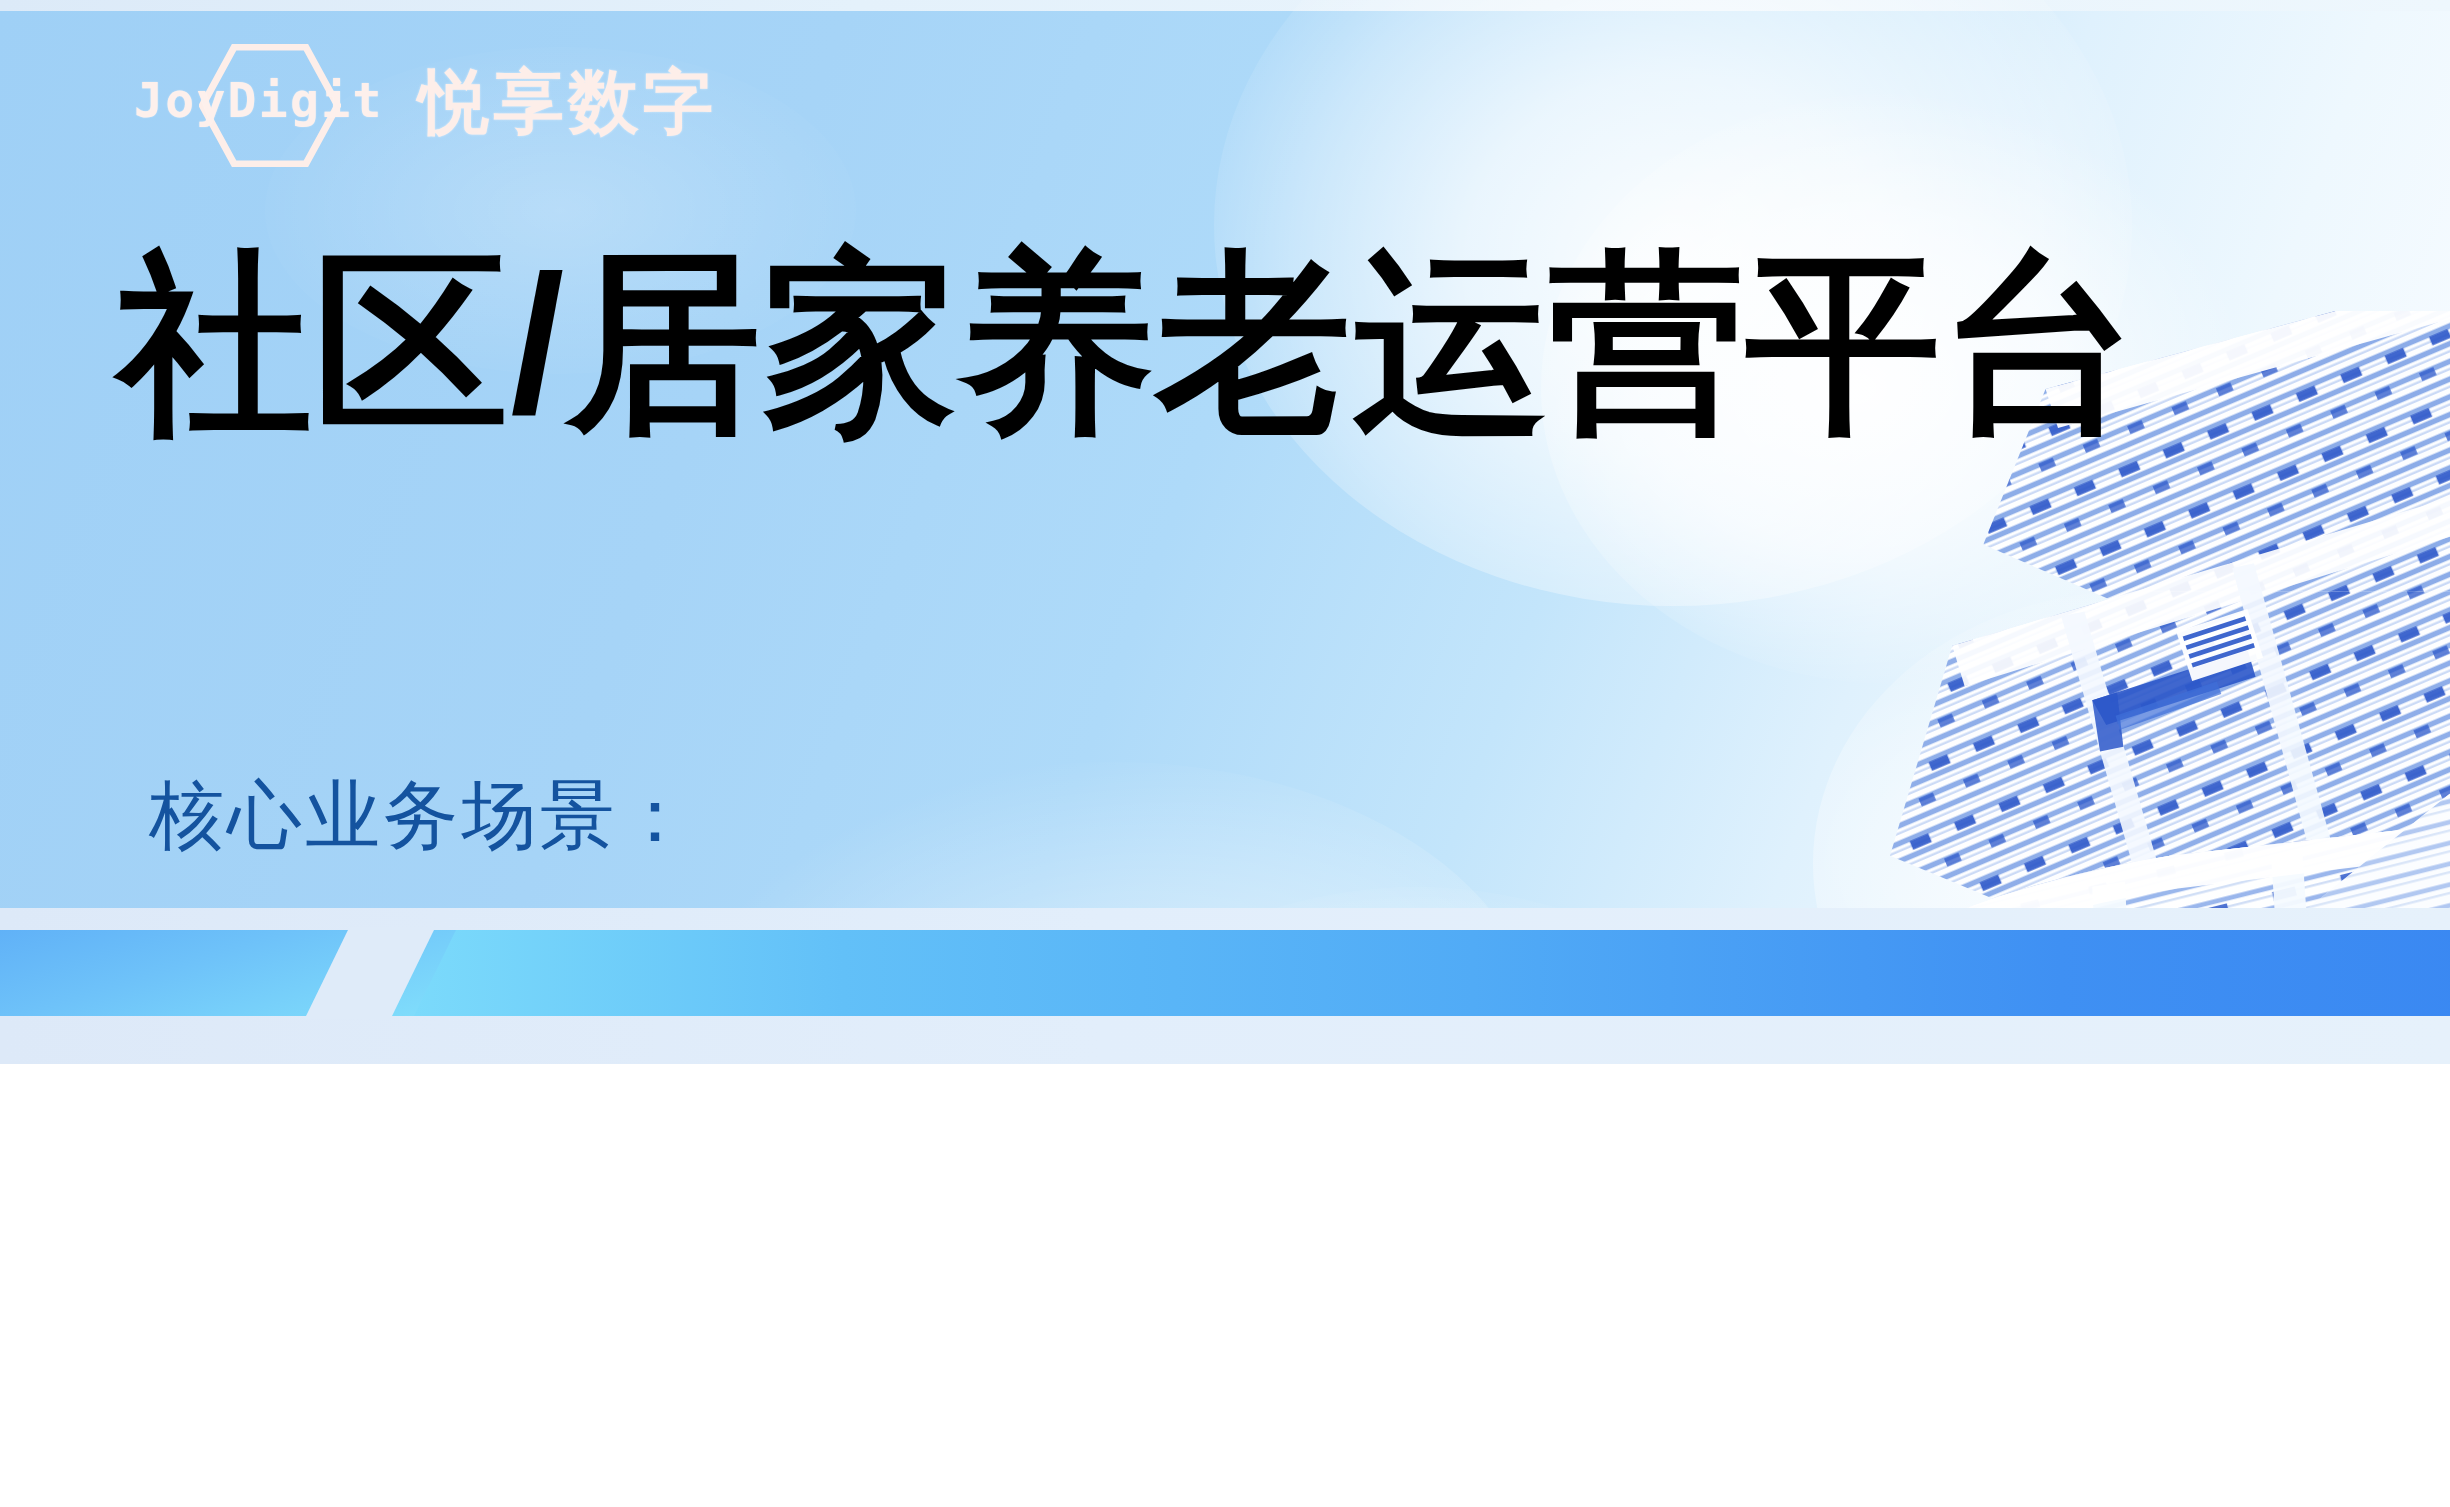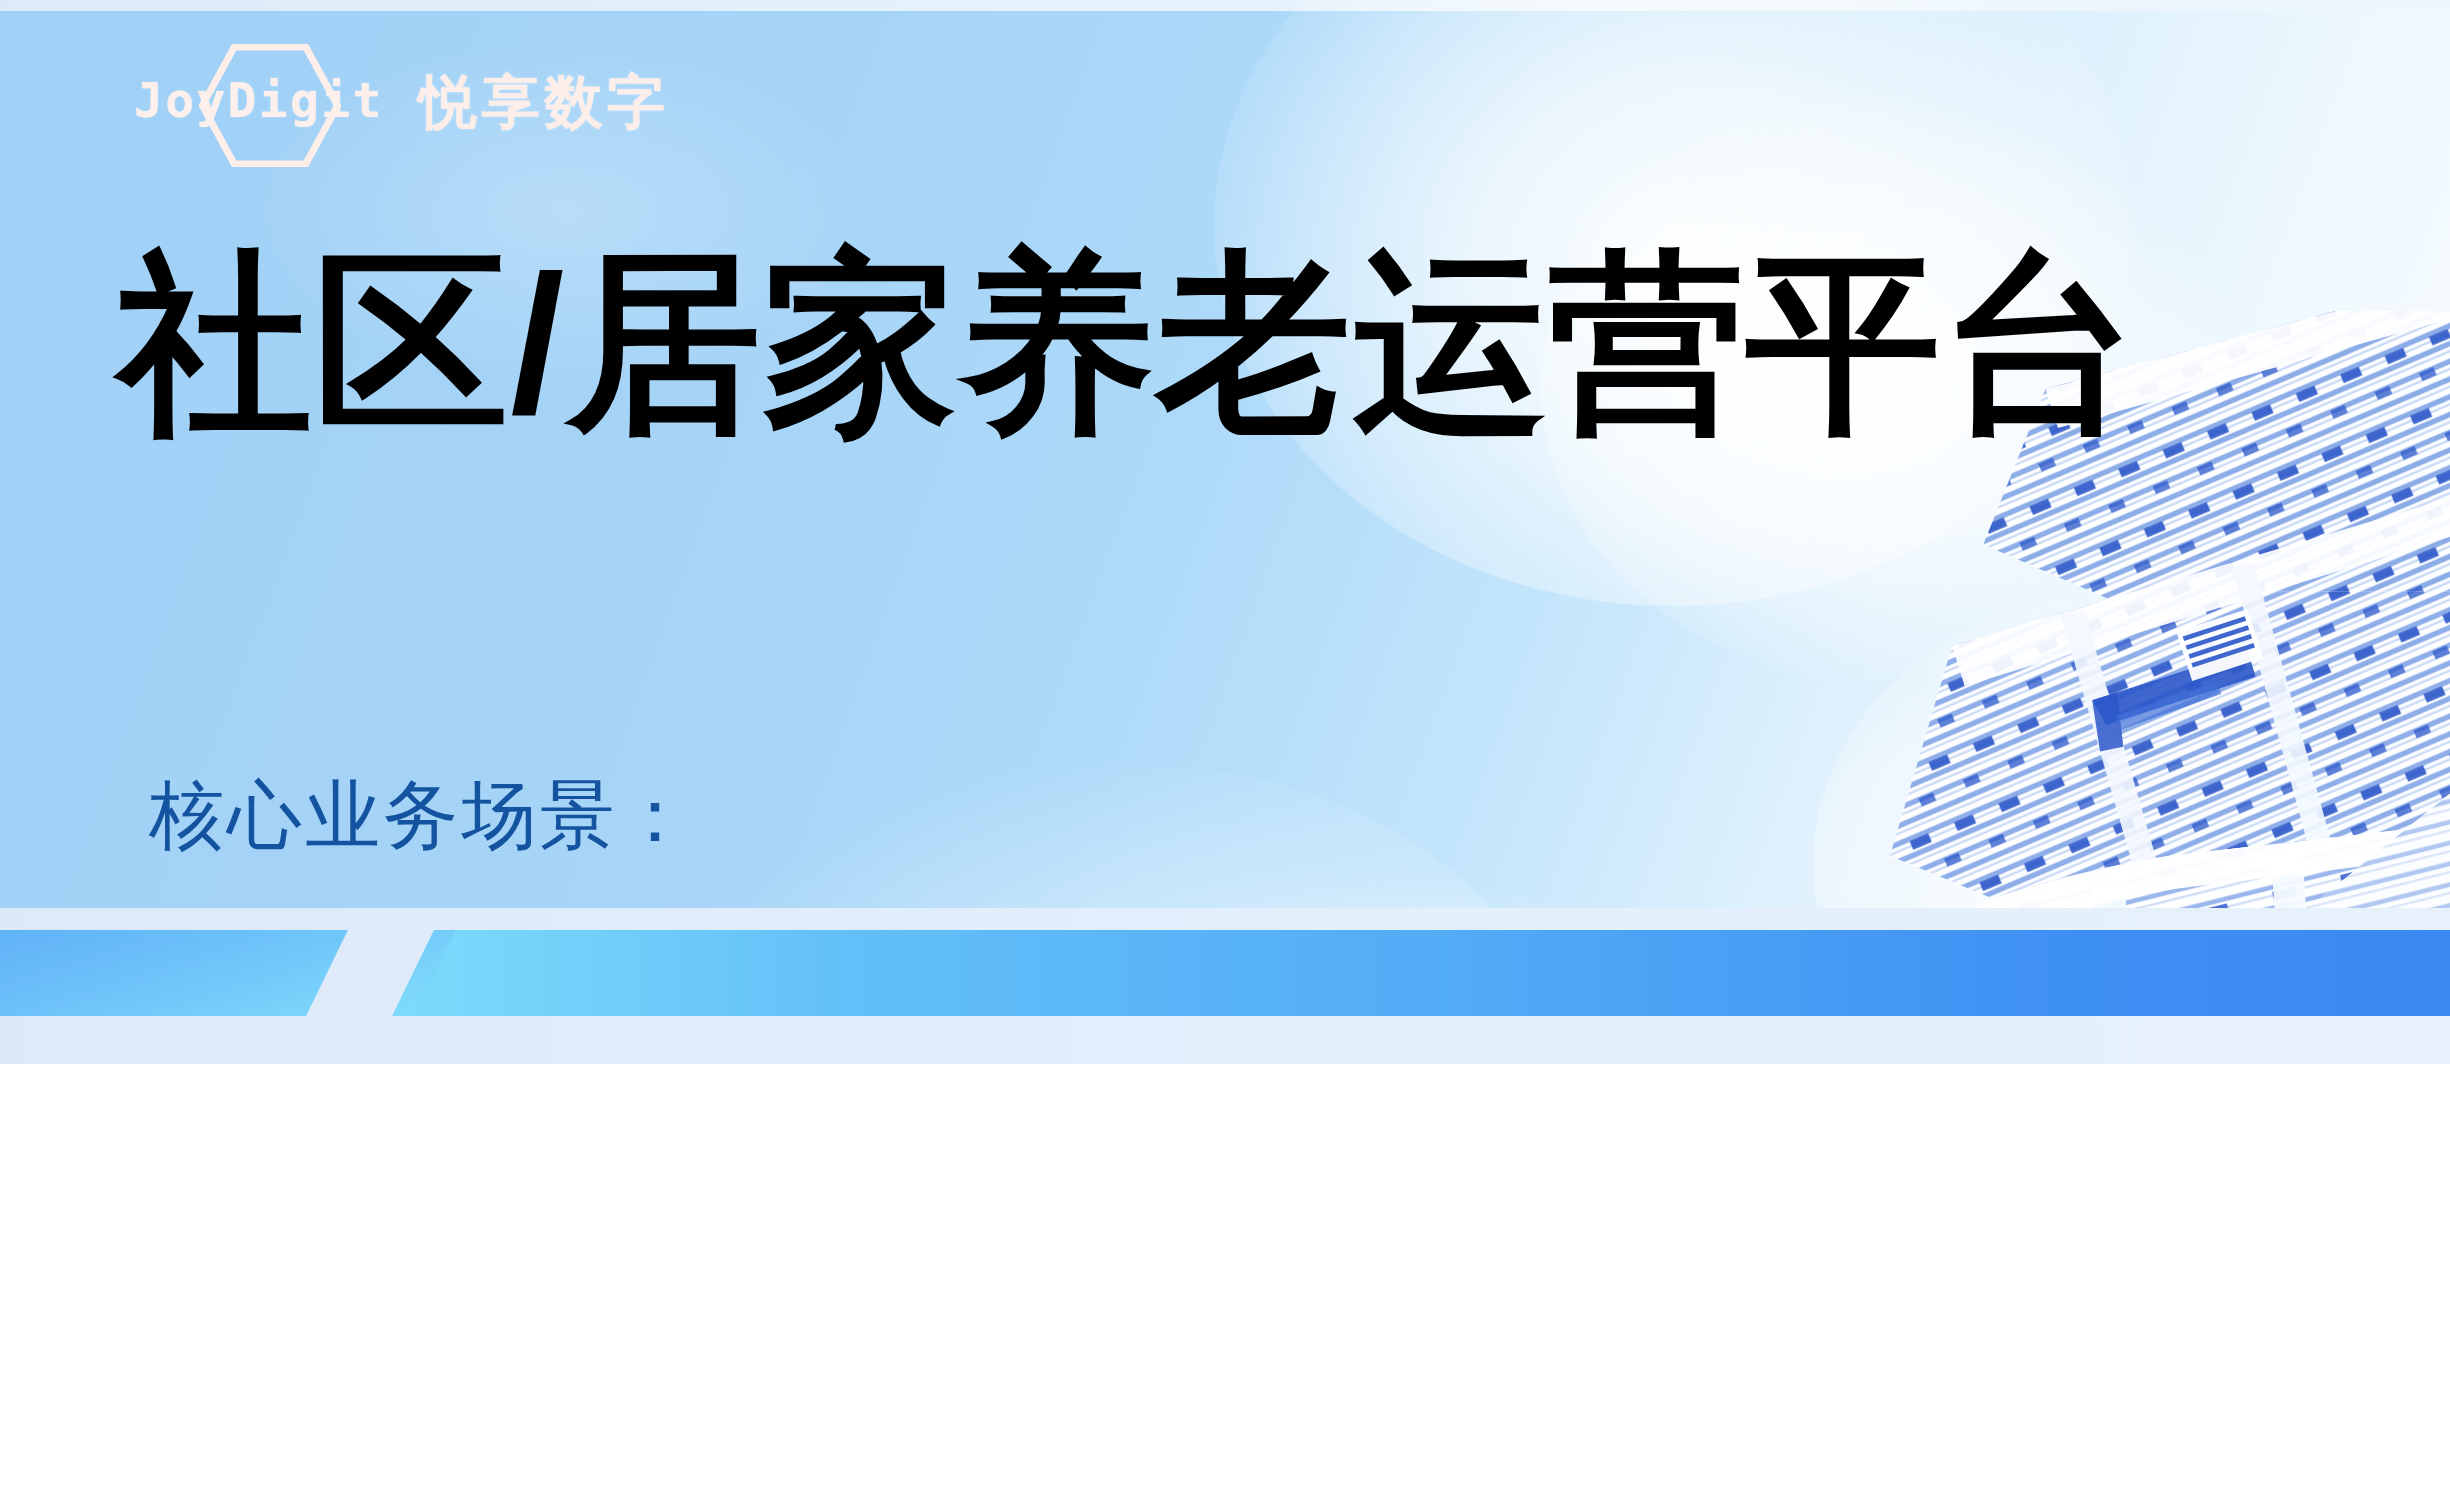--- a/index.html
+++ b/index.html
@@ -138,21 +138,21 @@
     width: 265px;
     font-family: "DejaVu Sans Mono", "Liberation Mono", monospace;
     font-weight: 700;
     font-size: 48px;
     letter-spacing: 2.3px;
     color: #fdf0ec;
     line-height: 1;
     text-shadow: 0 0 1.6px rgba(255,255,255,0.55);
   }
   .logo-cn {
-    font-size: 58px;
+    font-size: 70px;
     font-weight: 700;
     color: #fdeee9;
     letter-spacing: 4.7px;
     line-height: 1;
     padding-bottom: 3.1px;
     text-shadow: 0 0 2.3px rgba(255,255,255,0.6);
   }
 
   
   .title {

